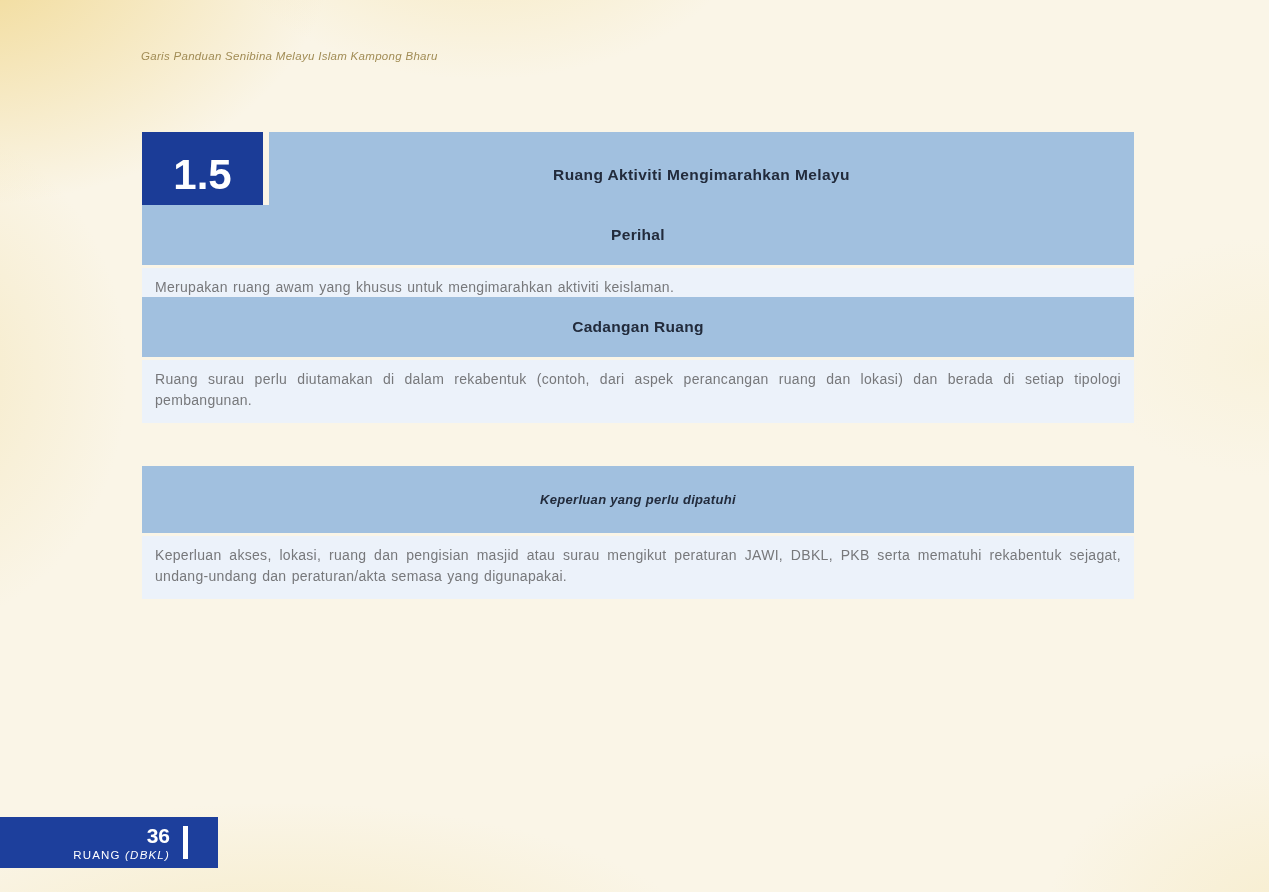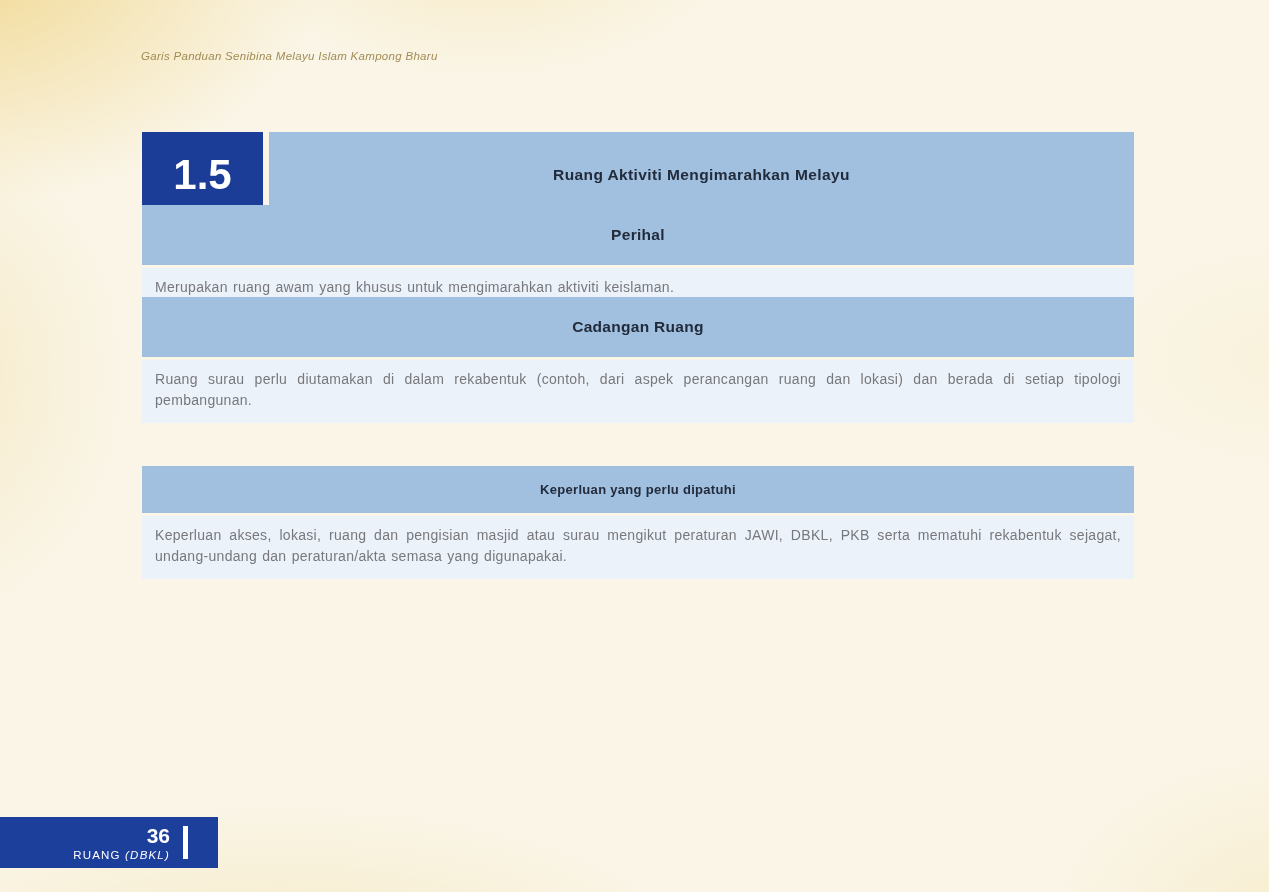--- a/index.html
+++ b/index.html
@@ -37,21 +37,21 @@
     font-size:15.5px;font-weight:bold;letter-spacing:0.4px;
   }
   .section{position:absolute;left:142px;width:992px;}
   .sec-perihal{top:205px;}
   .sec-cadangan{top:297px;}
   .sec-keperluan{top:466px;}
   .section-header{
     background:#a1c0df;color:#222b3c;font-weight:bold;
     text-align:center;padding:21px 10px;font-size:15.5px;letter-spacing:0.3px;
   }
-  .sec-keperluan .section-header{font-size:13px;padding:16px 10px;}
+  .sec-keperluan .section-header{font-size:13px;padding:26px 10px;font-style:italic;}
   .section-body{
     margin-top:3px;background:#ecf2fa;color:#77787b;
     padding:9px 13px 12px 13px;font-size:14px;line-height:1.5;
     text-align:justify;letter-spacing:0.3px;word-spacing:1px;
   }
   .section-body p{margin:0;}
   .section-body p + p{margin-top:11px;}
   .footer-box{
     position:absolute;left:0;top:817px;width:218px;height:51px;
     background:#1d3f9c;color:#ffffff;box-sizing:border-box;

